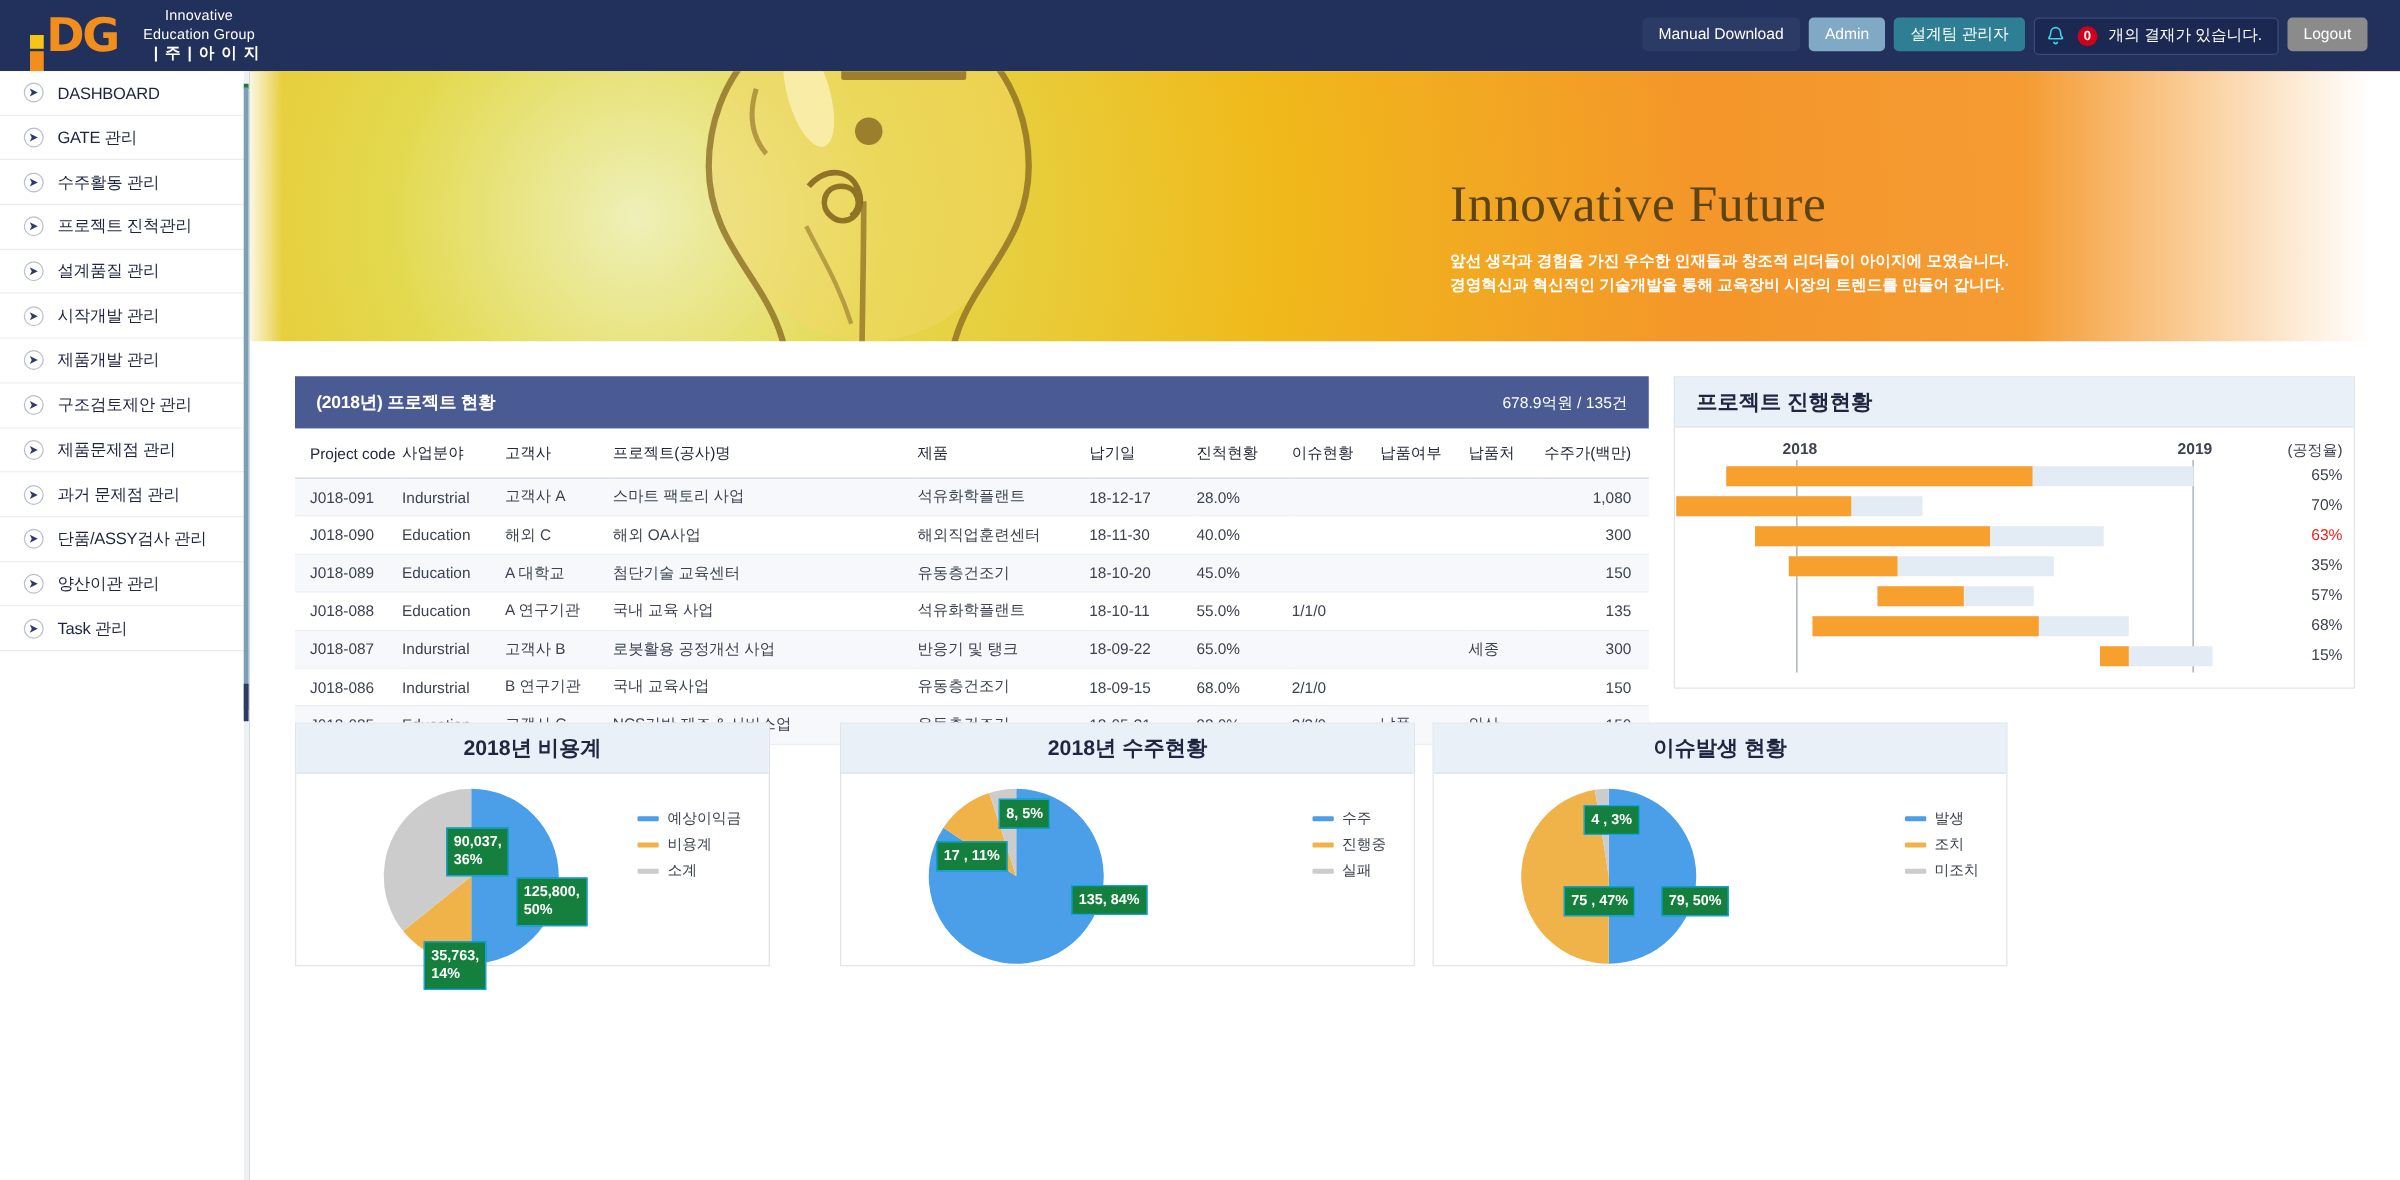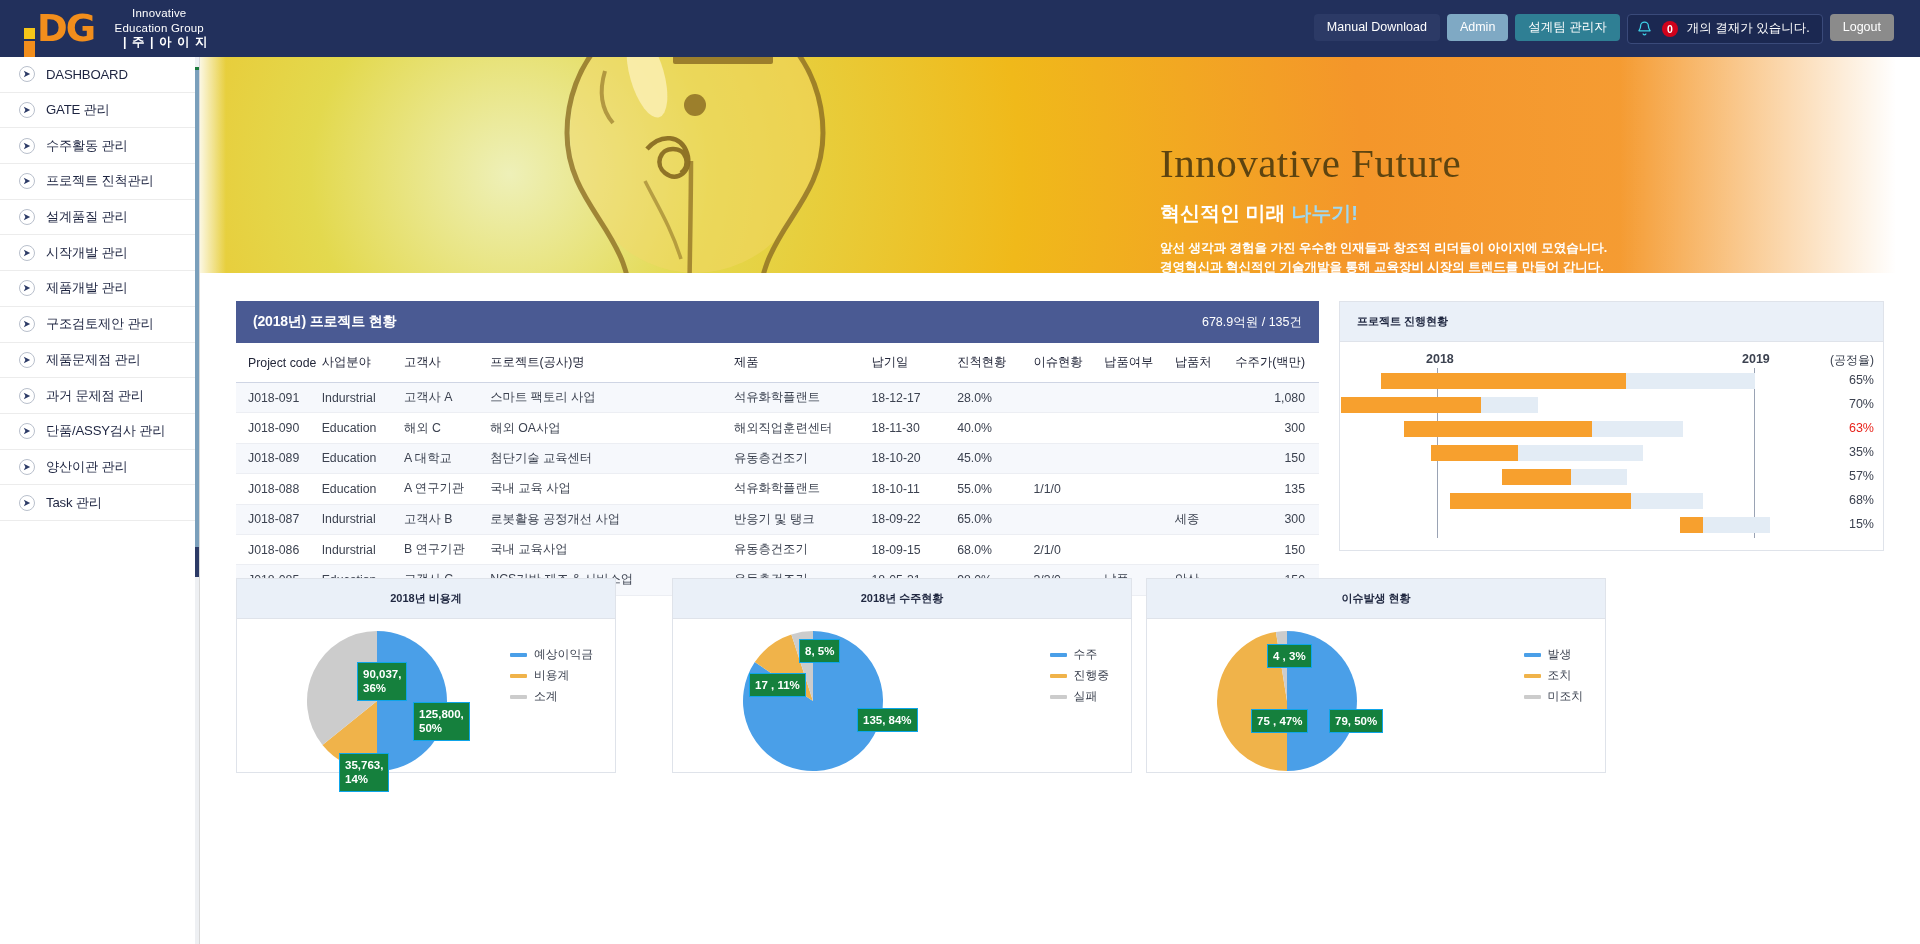--- a/index.html
+++ b/index.html
@@ -165,21 +165,21 @@
   .c-price { width:auto; text-align:right; padding-right:14px !important;margin-top:20px; }
   th.c-price { text-align:right; padding-right:14px !important; }
   .lnk { color:#3764d6; }
 
   
   #gantt-card { position:absolute; left:1139px; top:28px; width:545px; height:250px; }
   .card-head {
     height:40px; background:#eaf0f8; border-bottom:1px solid #dfe3ea;
     display:flex; align-items:center; padding-left:17px;
   }
-  .card-head-title { font-size:11px; font-weight:bold; color:#1f2740; }
+  .card-head-title { font-size:17px; font-weight:bold; color:#1f2740; }
   .card-head-center { justify-content:center; padding-left:0; }
   #gantt-body { position:relative; height:209px; }
   .g-yr { position:absolute; font-size:12.5px; font-weight:bold; color:#3c4250; top:10px; }
   .g-pct-h { position:absolute; font-size:12px; color:#3c4250; top:10px; right:9px; }
   .g-vline { position:absolute; width:1px; background:#9aa3b4; top:26px; height:170px; }
   .g-row { position:absolute; height:16px; }
   .g-track { position:absolute; height:16px; background:#e3ecf5; }
   .g-fill { position:absolute; height:16px; background:#f7a02e; left:0; top:0; }
   .g-pct { position:absolute; right:9px; font-size:12.5px; color:#3c4250; }
   .g-pct.red { color:#e8231b; }
@@ -361,21 +361,20 @@
     <path d="M152 136 C166 120 186 122 192 140 C198 158 182 170 170 160 C160 152 164 136 178 136
              C192 136 196 152 186 160" fill="none" stroke="#7a5c18" stroke-width="4.5" opacity="0.82"></path>
     <path d="M150 168 C162 192 176 214 186 246" fill="none" stroke="#8a6b22" stroke-width="3.5" opacity="0.55"></path>
     <path d="M196 148 C196 200 194 270 194 330" fill="none" stroke="#8a6b22" stroke-width="4.5" opacity="0.72"></path>
     <path d="M110 58 C104 78 106 96 118 110" fill="none" stroke="#8a6b22" stroke-width="4" opacity="0.6"></path>
   </svg>
   <div id="banner-left-fade"></div>
   <div id="banner-fade"></div>
   <div id="banner-text">
     <div id="b-title">Innovative Future</div>
-    <div id="b-sub"><span>혁신적인 미래 </span><span class="accent">나누기!</span></div>
     <div id="b-desc">
       <div>앞선 생각과 경험을 가진 우수한 인재들과 창조적 리더들이 아이지에 모였습니다.</div>
       <div>경영혁신과 혁신적인 기술개발을 통해 교육장비 시장의 트렌드를 만들어 갑니다.</div>
     </div>
   </div>
 </div>
 
 <div id="content">
 
   <section id="proj-card">

